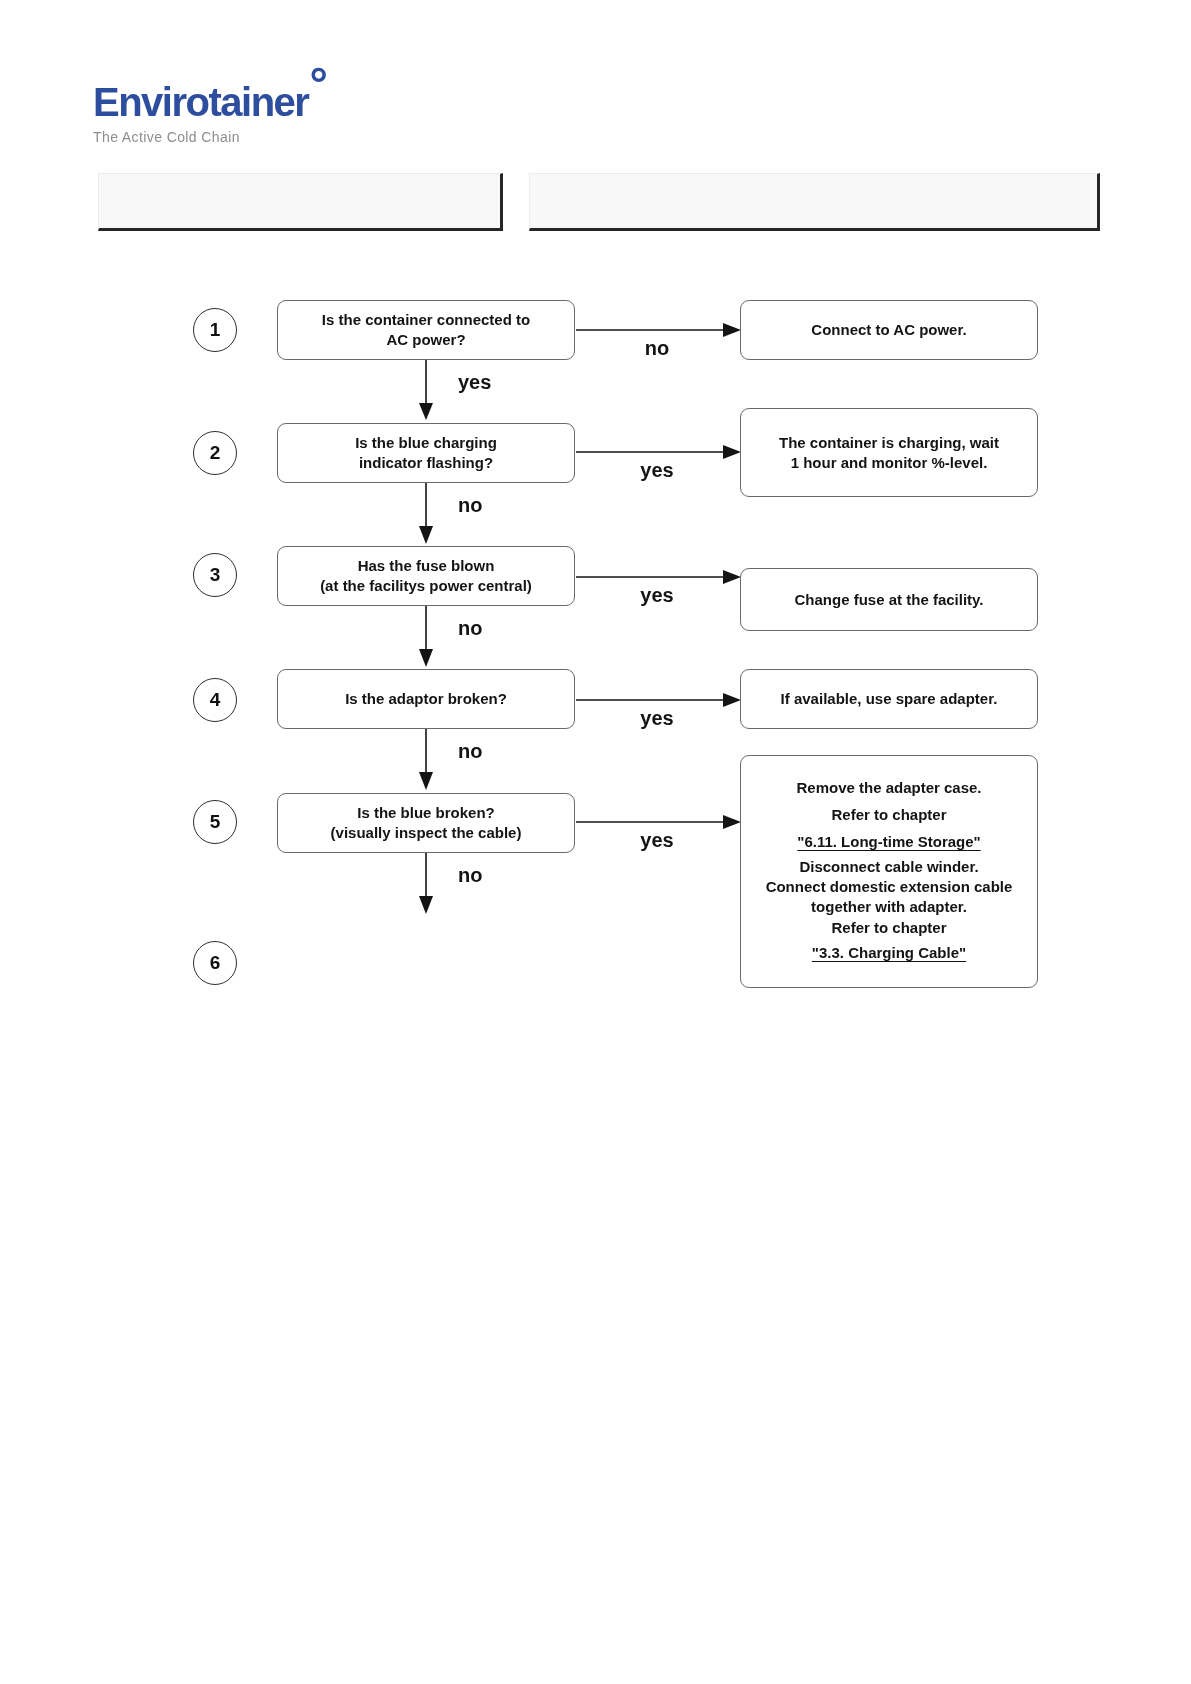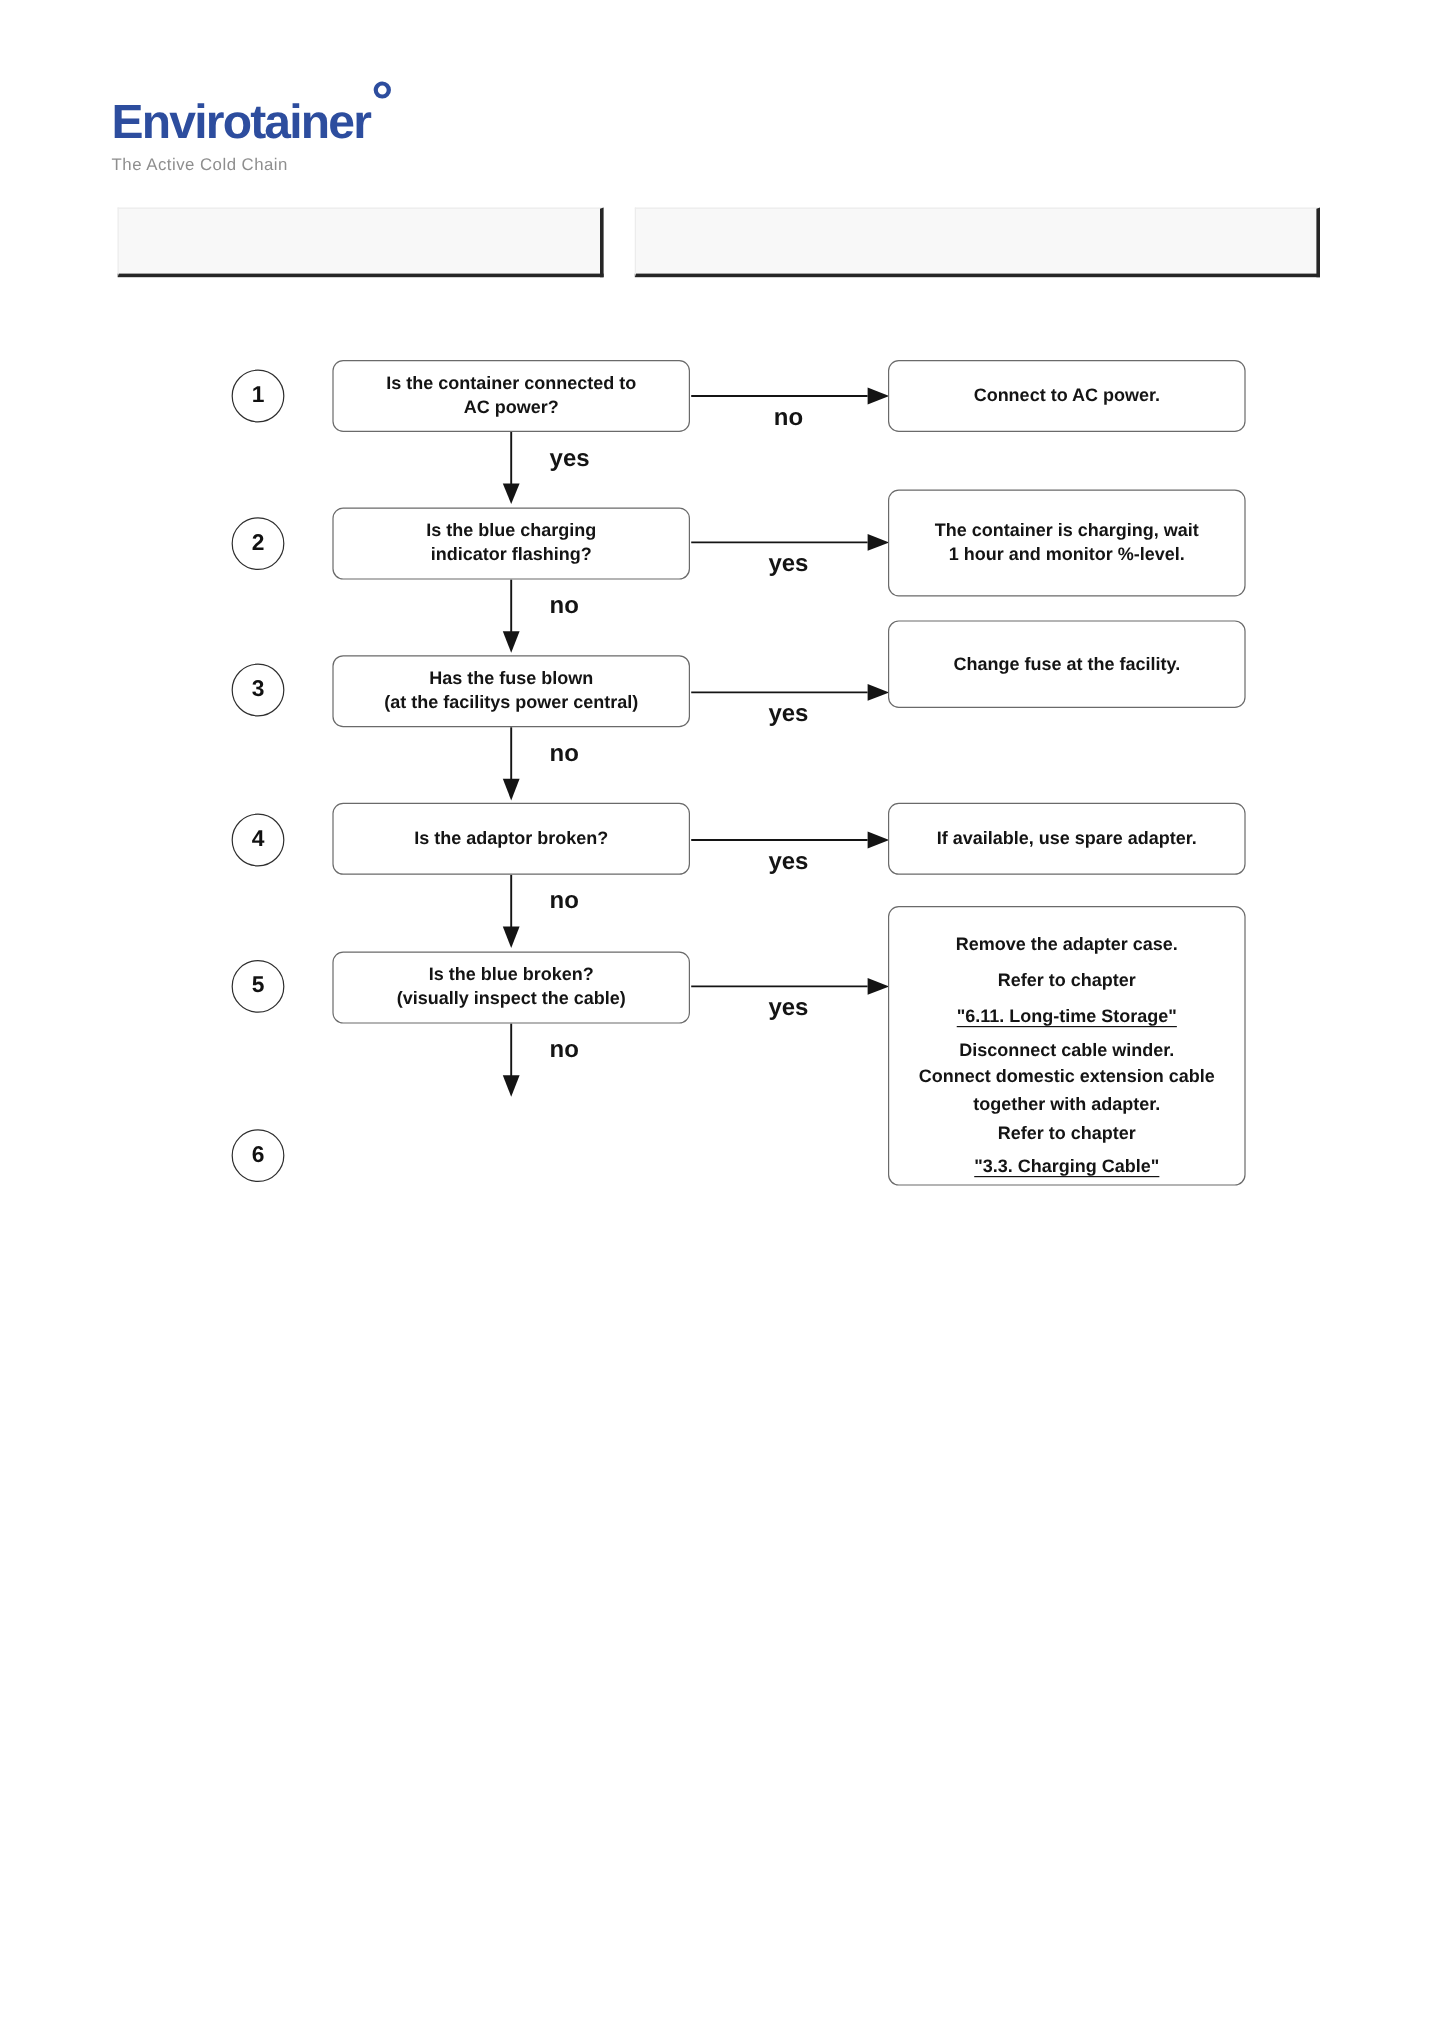--- a/index.html
+++ b/index.html
@@ -50,21 +50,21 @@
     border:1.5px solid #6a6a6a; border-radius:9px;
     display:flex; flex-direction:column; align-items:center; justify-content:center;
     text-align:center; font-size:15px; font-weight:bold; color:#141414;
     line-height:20px; padding:4px 10px;
   }
   .q { left:277px;align-items:center; }
   .a { left:740px; }
   .q6 { line-height:21px; }
 
   .box-big {
-    justify-content:space-between; padding-top:22px; line-height:20px;
+    justify-content:flex-start; padding-top:22px; line-height:20px;
   }
   .bl { display:block; width:100%; }
   .m7 { margin-bottom:7px; }
   .m5 { margin-bottom:5px; }
   .m2 { margin-bottom:1px; }
   .m0 { margin-bottom:0; }
   .u  { text-decoration:underline; text-underline-offset:3px; }
 
   .lbl {
     position:absolute; font-size:20px; font-weight:bold; color:#141414; line-height:18px;
@@ -154,21 +154,21 @@
     <span class="bl">(visually inspect the cable)</span>
   </div>
 
   <div class="box a" style="top:300px;height:60px">
     <span class="bl">Connect to AC power.</span>
   </div>
   <div class="box a" style="top:408px;height:89px">
     <span class="bl">The container is charging, wait</span>
     <span class="bl">1 hour and monitor %-level.</span>
   </div>
-  <div class="box a" style="top:517px;height:73px">
+  <div class="box a" style="top:568px;height:63px">
     <span class="bl">Change fuse at the facility.</span>
   </div>
   <div class="box a" style="top:669px;height:60px">
     <span class="bl">If available, use spare adapter.</span>
   </div>
   <div class="box a box-big" style="top:755px;height:233px">
     <span class="bl m7">Remove the adapter case.</span>
     <span class="bl m7">Refer to chapter</span>
     <span class="bl m5 u">"6.11. Long-time Storage"</span>
     <span class="bl m0">Disconnect cable winder.</span>

